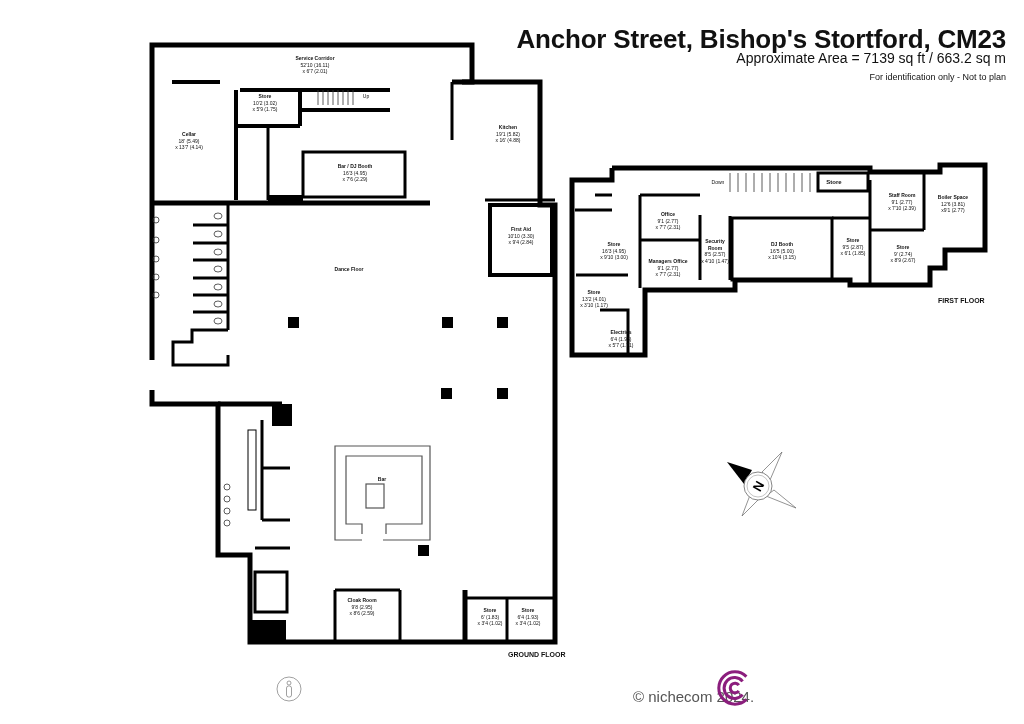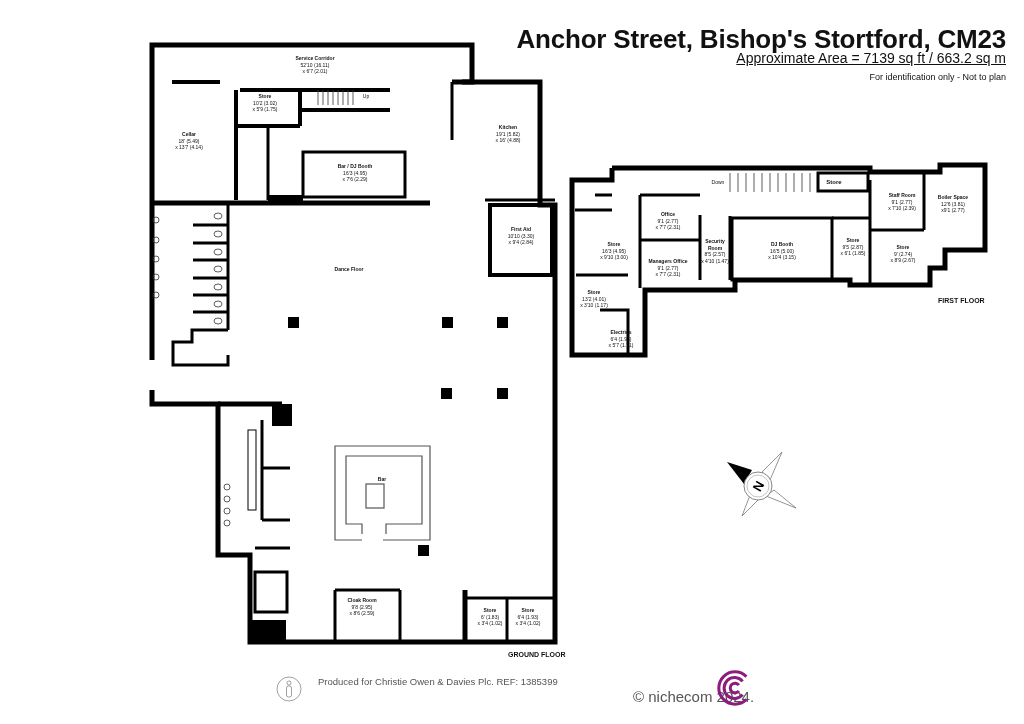--- a/index.html
+++ b/index.html
@@ -1,18 +1,18 @@
 <!DOCTYPE html>
 <html><head>
 <meta charset="utf-8">
 <style>
   html,body{margin:0;padding:0;background:#fff;}
   body{width:1024px;height:724px;position:relative;overflow:hidden;font-family:"Liberation Sans",sans-serif;color:#111;}
   .title{position:absolute;right:18px;top:24px;font-size:26px;font-weight:bold;letter-spacing:-0.2px;}
-  .area{position:absolute;right:18px;top:50px;font-size:14px;text-decoration:underline;}
+  .area{position:absolute;right:18px;top:50px;font-size:14px;}
   .note{position:absolute;right:18px;top:72px;font-size:9px;}
   svg.plan{position:absolute;left:0;top:0;}
   .lbl{position:absolute;font-size:5px;text-align:center;line-height:6.5px;transform:translateX(-50%);white-space:nowrap;}
   .lbl .n{font-weight:bold;display:block;}
   .floor-lbl{position:absolute;font-size:7px;font-weight:bold;}
   .footer{position:absolute;left:318px;top:676px;font-size:9.5px;color:#555;line-height:12px;}
   .copy{position:absolute;left:633px;top:688px;font-size:15px;color:#555;}
   .person-icon{position:absolute;left:276px;top:676px;width:26px;height:26px;}
   .logo-icon{position:absolute;left:716px;top:668px;width:38px;height:40px;}
 </style>
@@ -200,20 +200,19 @@
   </div>
 <div class="lbl" style="left:718px;top:179px">Down</div>
 <div class="floor-lbl" style="left:938px;top:297px">FIRST FLOOR</div>
 
 <svg class="person-icon" viewBox="0 0 26 26">
   <circle cx="13" cy="13" r="12" fill="none" stroke="#888" stroke-width="0.8"></circle>
   <circle cx="13" cy="7" r="2" fill="none" stroke="#888" stroke-width="0.8"></circle>
   <rect x="10.5" y="10" width="5" height="11" rx="2" fill="none" stroke="#888" stroke-width="0.8"></rect>
 </svg>
 <div class="footer">
-  <div>Produced for Christie Owen &amp; Davies Plc.   REF: 1385399</div>
 </div>
 <div class="copy">© nichecom 2024.</div>
 <svg class="logo-icon" viewBox="0 0 40 40">
   <path d="M32 8 A17 17 0 1 0 32 32" fill="none" stroke="#8b1e7d" stroke-width="3.2"></path>
   <path d="M28 13 A11 11 0 1 0 28 27" fill="none" stroke="#8b1e7d" stroke-width="3.2"></path>
   <path d="M24 17 A5 5 0 1 0 24 23" fill="none" stroke="#8b1e7d" stroke-width="3.2"></path>
 </svg>
 
 </body></html>

